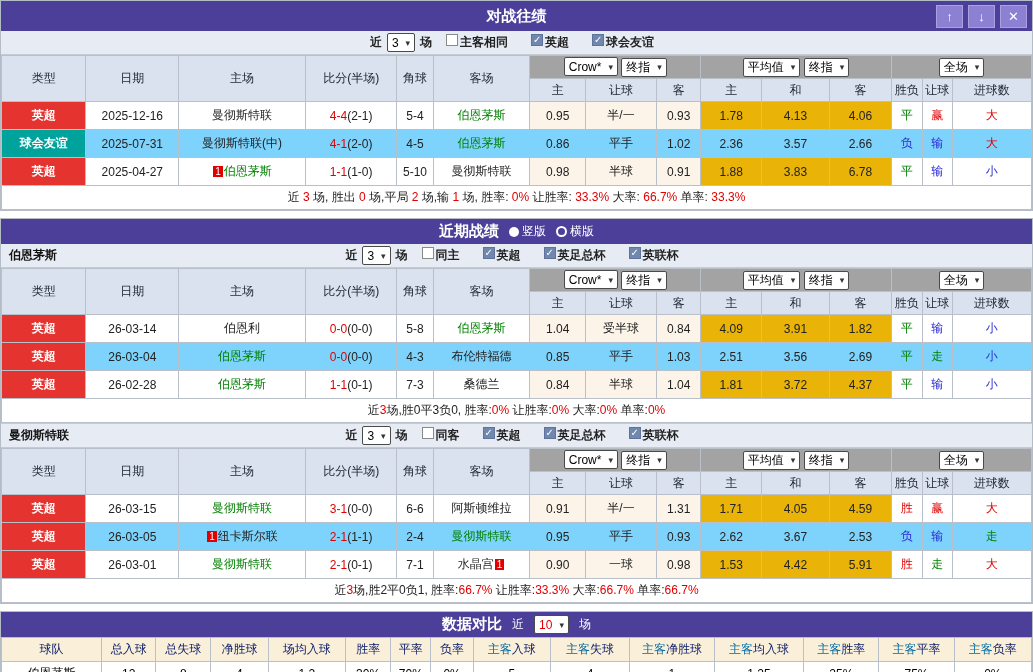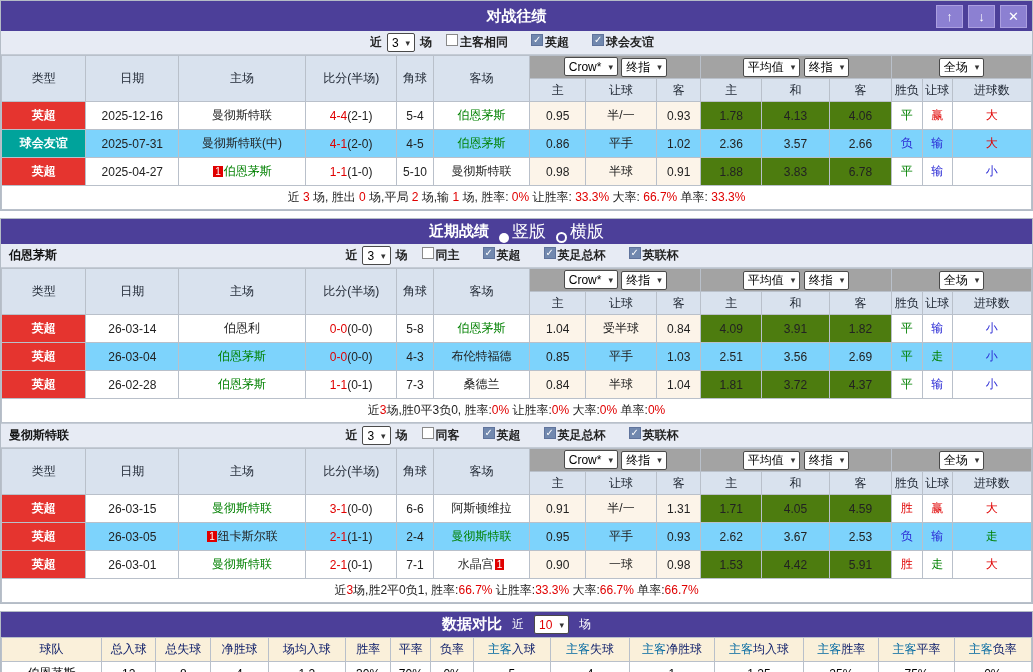--- a/index.html
+++ b/index.html
@@ -16,30 +16,30 @@
   .sel .ar{font-size:9px;color:#333}
   .sel .redv{color:#E00000}
   .ckbitem{display:inline-flex;align-items:flex-start;cursor:pointer;margin:0 9px}
   .ckb{display:inline-block;width:12px;height:12px;margin-right:2px;position:relative;box-sizing:border-box}
   .ckb.off{background:#fff;border:1px solid #898989}
   .ckb.on{background:#7188AE;border:1px solid #5f739c}
   .ckb.on::after{content:"✓";color:#fff;font-size:10px;font-weight:bold;position:absolute;left:1px;top:-1px}
   .rd{display:inline-block;border-radius:50%;margin-right:3px;vertical-align:-1px}
   .rd.filled{width:10px;height:10px;background:#fff}
   .rd.ring{width:7px;height:7px;border:2px solid #fff;background:transparent}
-  .radio-item{display:inline-flex;align-items:flex-end;cursor:pointer;font-size:17px}
+  .radio-item{display:inline-flex;align-items:center;cursor:pointer;font-size:12px}
   table{width:100%;border-collapse:collapse;table-layout:fixed}
   th,td{border:1px solid #b9c0ca;text-align:center;padding:1px 2px;white-space:nowrap;overflow:hidden;font-weight:normal}
   .hr1 th,.hr2 th{background:#D9E2EE;height:20px;color:#1c2430}
   th.ddcell{background:#a3a3a3}
   .mrow td{height:25px}
   .odd td{background:#fff}
   .even td{background:#7dd3fc}
   .odd td.crow{background:#FCF4E9}
-  .odd td.avg{background:#4d7c0f}
+  .odd td.avg{background:#eab308}
   td.lg-red{background:#E5342F;color:#fff;font-weight:bold}
   td.lg-teal{background:#00A39B;color:#fff;font-weight:bold}
   .tm-g{color:#008000}
   .sc{color:#E00000}
   .card{background:#E00000;color:#fff;font-size:10px;padding:0 2px;margin:0 1px}
   .card:empty{display:none}
   td.c-r{color:#E00000}td.c-b{color:#2A2AD5}td.c-g{color:#008000}
   .sumrow td{height:21px;background:#fff;text-align:center}
   .rn{color:#E00000}
   

